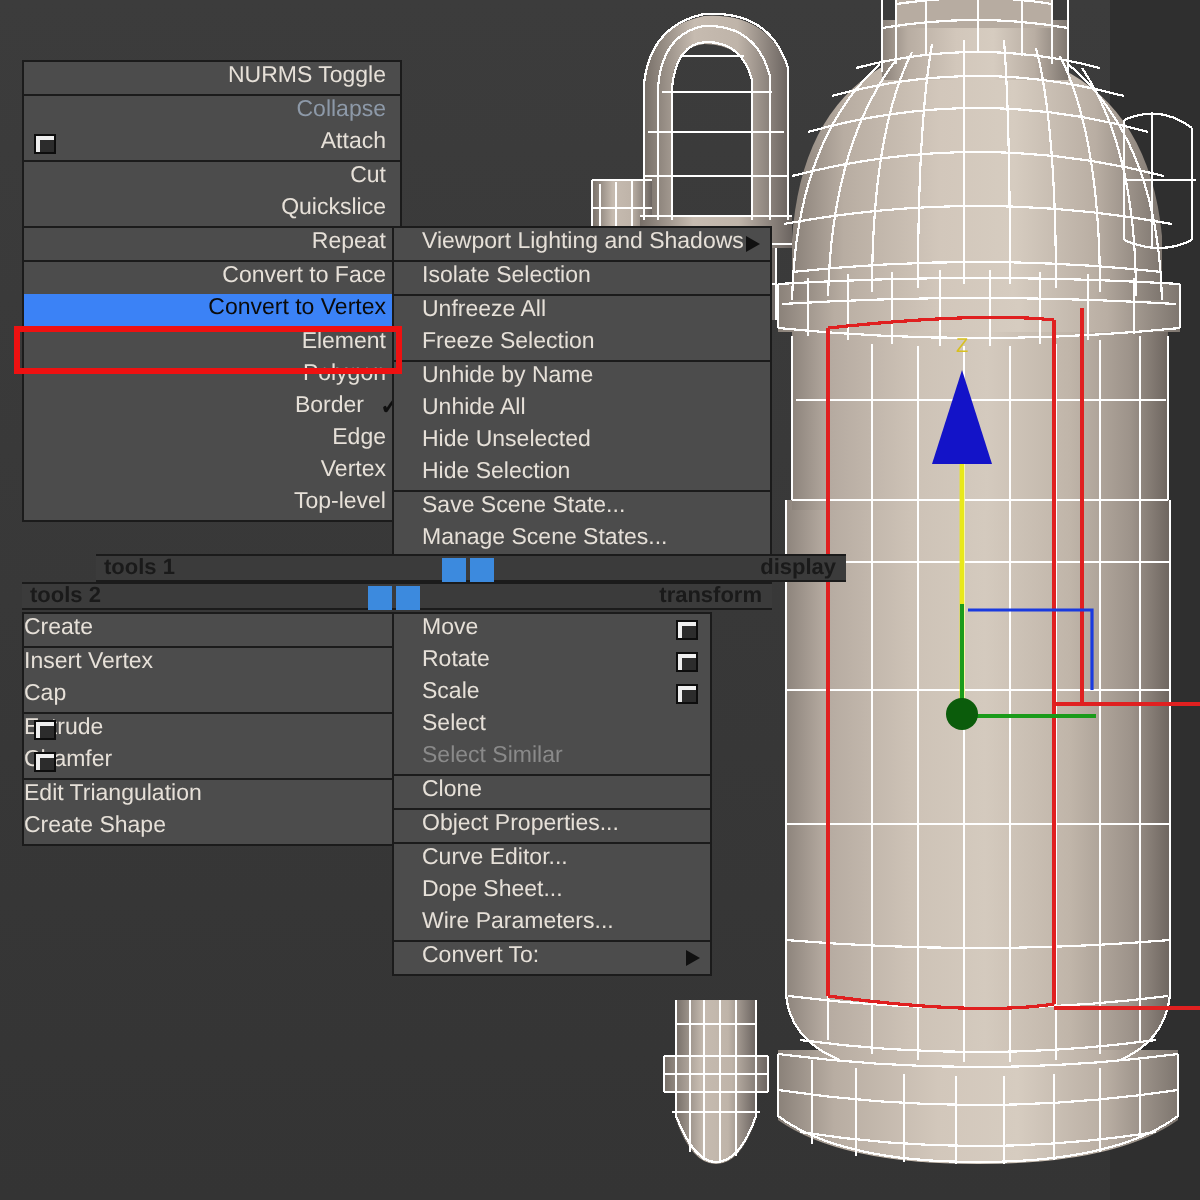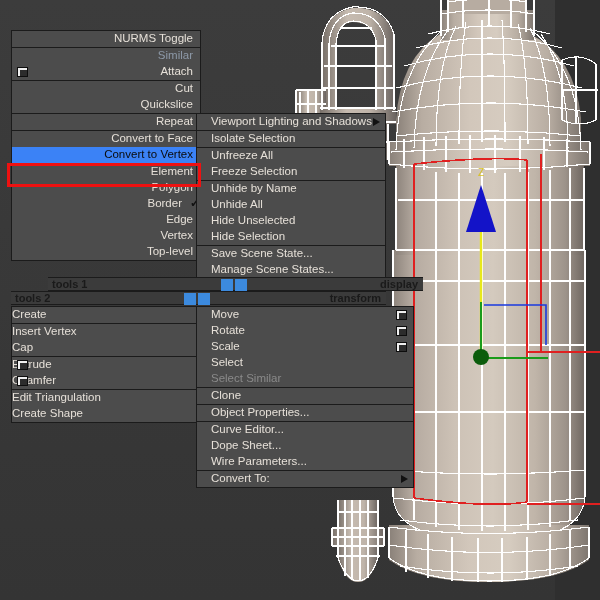--- a/index.html
+++ b/index.html
@@ -115,21 +115,21 @@
   #left-menu-2 .mi { padding-right: 7px; }
   #left-menu-2 .mi .box {
     position: absolute; left: 5px; top: 3px;
     width: 11px; height: 10px;
     background: #efefef; border: 1px solid #0d0d0d;
   }
   #left-menu-2 .mi .box i {
     display: block; position: absolute; left: 2px; top: 2px;
     width: 7px; height: 6px; background: #2c2c2c;
   }
-  #right-menu-2 { left: 196px; top: 306px; width: 218px; }
+  #right-menu-2 { left: 196px; top: 306px; width: 160px; }
   #right-menu-2 .mi { justify-content: flex-start; padding-left: 14px; }
   #right-menu-2 .mi .box {
     position: absolute; right: 6px; top: 3px;
     width: 11px; height: 10px;
     background: #efefef; border: 1px solid #0d0d0d;
   }
   #right-menu-2 .mi .box i {
     display: block; position: absolute; left: 2px; top: 2px;
     width: 7px; height: 6px; background: #2c2c2c;
   }
@@ -372,21 +372,21 @@
   </div>
 
   <div class="menu" id="left-menu">
       <div class="mgroup">
         <div class="mi">
           <span class="lbl">NURMS Toggle</span>
         </div>
       </div>
       <div class="mgroup">
         <div class="mi dis">
-          <span class="lbl">Similar</span>
+          <span class="lbl">Collapse</span>
         </div>
         <div class="mi">
           <span class="box">
             <i></i>
           </span>
           <span class="lbl">Attach</span>
         </div>
       </div>
       <div class="mgroup">
         <div class="mi">

